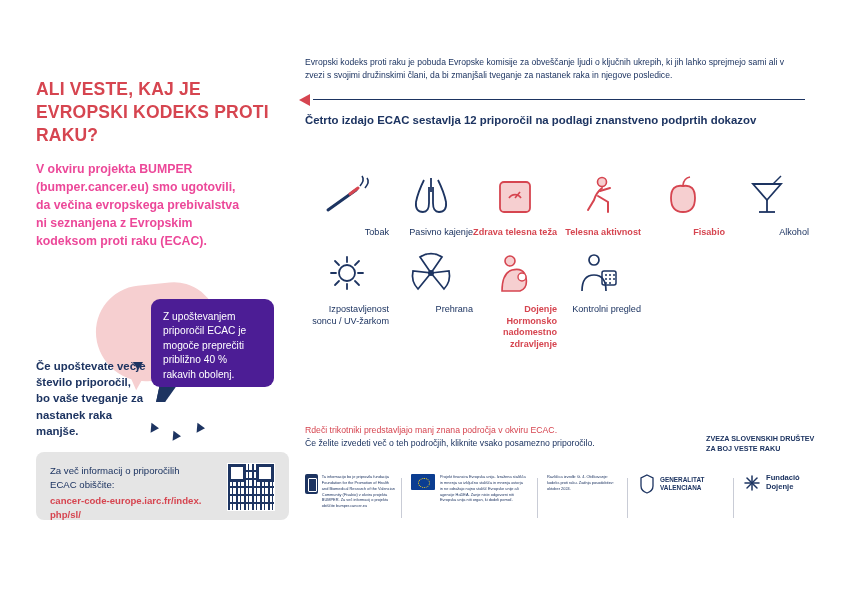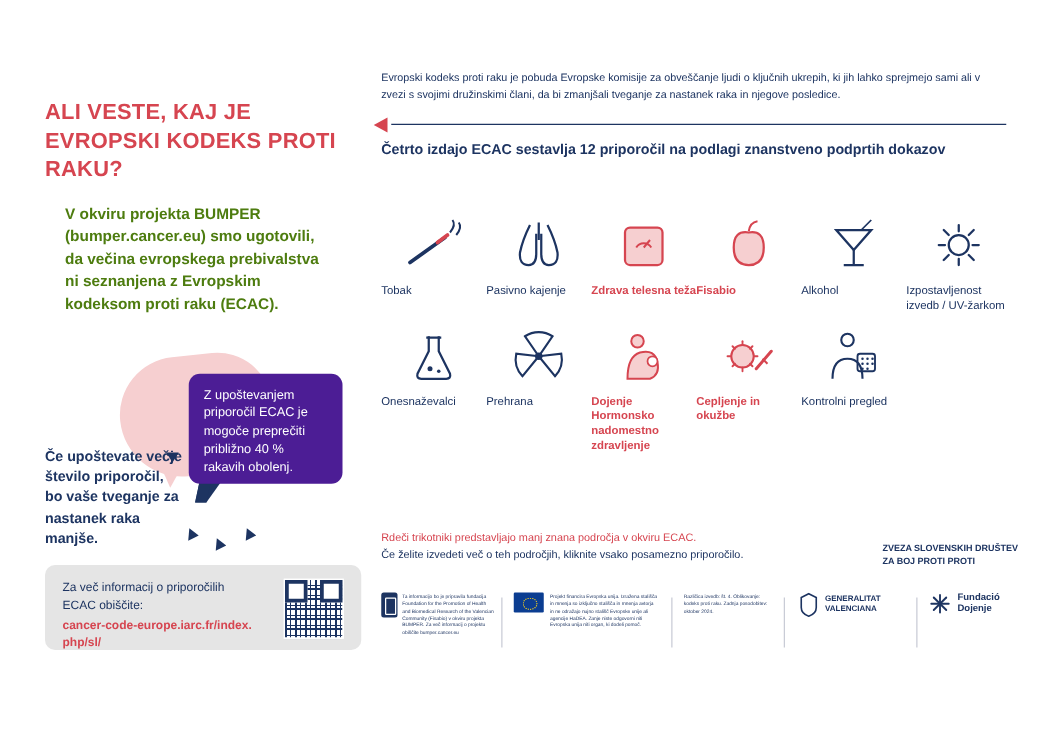--- a/index.html
+++ b/index.html
@@ -33,22 +33,22 @@
     font-weight: bold;
     line-height: 1.32;
     color: #d64550;
     letter-spacing: 0.2px;
     margin: 0 0 14px 0;
   }
   .intro {
     font-size: 12.3px;
     font-weight: bold;
     line-height: 1.46;
-    color: #4d7c0f;
-    margin: 16px;
+    color: #ec4899;
+    margin: 0;
     width: 215px;
   }
 
   
   .blob-wrap {
     position: absolute;
     left: 36px;
     top: 272px;
     width: 265px;
     height: 165px;
@@ -218,21 +218,21 @@
     left: 305px;
     top: 168px;
     width: 505px;
     display: grid;
     grid-template-columns: repeat(6, 84px);
     grid-column-gap: 0px;
     grid-row-gap: 6px;
   }
   .cell {
     width: 84px;
-    text-align: left;
+    text-align: right;
   }
   .cell .art {
     height: 52px;
     display: flex;
     align-items: flex-end;
     justify-content: center;
   }
   .cell .cap {
     font-size: 9.1px;
     line-height: 1.3;
@@ -408,20 +408,31 @@
       <div class="art">
         <svg width="54" height="48" viewBox="0 0 54 48">
           <rect x="12" y="10" width="30" height="30" rx="4" fill="#f6cfd0" stroke="#d64550" stroke-width="1.8"></rect>
           <path d="M21 26 a7 7 0 0 1 12 0" stroke="#d64550" stroke-width="1.6" fill="none"></path>
           <path d="M27 26 l5 -6" stroke="#d64550" stroke-width="1.6" fill="none"></path>
         </svg>
       </div>
       <div class="cap">Zdrava telesna teža</div>
     </div>
 
+    <div class="cell red">
+      <div class="art">
+        <svg width="54" height="48" viewBox="0 0 54 48">
+          <circle cx="30" cy="10" r="4.5" fill="#f6cfd0" stroke="#d64550" stroke-width="1.6"></circle>
+          <path d="M30 16 q-6 5 -8 12 l-6 10" stroke="#d64550" stroke-width="2" fill="none" stroke-linecap="round"></path>
+          <path d="M26 24 l10 6 l0 10" stroke="#d64550" stroke-width="2" fill="none" stroke-linecap="round"></path>
+          <path d="M28 19 l10 -3" stroke="#d64550" stroke-width="2" fill="none" stroke-linecap="round"></path>
+        </svg>
+      </div>
+      <div class="cap">Telesna aktivnost</div>
+    </div>
 
     <div class="cell red">
       <div class="art">
         <svg width="54" height="48" viewBox="0 0 54 48">
           <path d="M27 14 q-12 -2 -12 12 q0 14 12 14 q12 0 12 -14 q0 -14 -12 -12 z" fill="#f6cfd0" stroke="#d64550" stroke-width="1.8"></path>
           <path d="M27 13 q1 -7 7 -8" stroke="#d64550" stroke-width="1.6" fill="none"></path>
         </svg>
       </div>
       <div class="cap">Fisabio</div>
     </div>
@@ -447,34 +458,23 @@
               <path d="M27 35 L27 40"></path>
             <path d="M11 24 L16 24"></path>
               <path d="M38 24 L43 24"></path>
             <path d="M15 12 L19 16"></path>
               <path d="M35 32 L39 36"></path>
             <path d="M39 12 L35 16"></path>
               <path d="M19 32 L15 36"></path>
           </g>
         </svg>
       </div>
-      <div class="cap">Izpostavljenost izvedb / UV-žarkom</div>
-    </div>
-
-    <div class="cell">
-      <div class="art">
-        <svg width="54" height="48" viewBox="0 0 54 48">
-          <path d="M23 8 L23 20 L14 38 q-1 4 3 4 L37 42 q4 0 3 -4 L31 20 L31 8" stroke="#1d3461" stroke-width="1.8" fill="none"></path>
-          <path d="M21 9 L33 9" stroke="#1d3461" stroke-width="1.8"></path>
-          <circle cx="24" cy="34" r="2" fill="#1d3461"></circle>
-          <circle cx="31" cy="36" r="1.4" fill="#1d3461"></circle>
-        </svg>
-      </div>
-      <div class="cap">Onesnaževalci</div>
-    </div>
+      <div class="cap">Izpostavljenost soncu / UV-žarkom</div>
+    </div>
+
 
     <div class="cell">
       <div class="art">
         <svg width="54" height="48" viewBox="0 0 54 48">
           <circle cx="27" cy="24" r="3" fill="#1d3461"></circle>
           <path d="M27 24 L16 8 a20 20 0 0 1 22 0 Z" fill="none" stroke="#1d3461" stroke-width="1.7"></path>
           <path d="M27 24 L14 40 a20 20 0 0 1 -5 -18 Z" fill="none" stroke="#1d3461" stroke-width="1.7"></path>
           <path d="M27 24 L45 22 a20 20 0 0 1 -5 18 Z" fill="none" stroke="#1d3461" stroke-width="1.7"></path>
         </svg>
       </div>
@@ -485,40 +485,20 @@
       <div class="art">
         <svg width="54" height="48" viewBox="0 0 54 48">
           <circle cx="22" cy="12" r="5" fill="#f6cfd0" stroke="#d64550" stroke-width="1.6"></circle>
           <path d="M14 42 q0 -18 10 -21 q12 -3 14 8 q2 10 -6 13 Z" fill="#f6cfd0" stroke="#d64550" stroke-width="1.6"></path>
           <circle cx="34" cy="28" r="4" fill="#fff" stroke="#d64550" stroke-width="1.4"></circle>
         </svg>
       </div>
       <div class="cap">Dojenje Hormonsko nadomestno zdravljenje</div>
     </div>
 
-    <div class="cell red">
-      <div class="art">
-        <svg width="54" height="48" viewBox="0 0 54 48">
-          <circle cx="22" cy="24" r="9" fill="#f6cfd0" stroke="#d64550" stroke-width="1.6"></circle>
-          <g stroke="#d64550" stroke-width="1.5" stroke-linecap="round">
-            <path d="M22 12 L22 15"></path>
-              <path d="M22 33 L22 36"></path>
-            <path d="M10 24 L13 24"></path>
-              <path d="M31 24 L34 24"></path>
-            <path d="M14 16 L16 18"></path>
-              <path d="M28 30 L30 32"></path>
-            <path d="M30 16 L28 18"></path>
-              <path d="M16 30 L14 32"></path>
-          </g>
-          <path d="M33 34 L45 20" stroke="#d64550" stroke-width="2.4" stroke-linecap="round"></path>
-          <path d="M38 26 L42 30" stroke="#d64550" stroke-width="1.6"></path>
-        </svg>
-      </div>
-      <div class="cap">Cepljenje in okužbe</div>
-    </div>
 
     <div class="cell">
       <div class="art">
         <svg width="54" height="48" viewBox="0 0 54 48">
           <circle cx="22" cy="11" r="5" fill="none" stroke="#1d3461" stroke-width="1.7"></circle>
           <path d="M10 42 q0 -16 12 -16 q12 0 12 16" fill="none" stroke="#1d3461" stroke-width="1.7"></path>
           <rect x="30" y="22" width="14" height="14" rx="2" fill="none" stroke="#1d3461" stroke-width="1.5"></rect>
           <g fill="#1d3461">
             <circle cx="34" cy="26" r="1"></circle>
               <circle cx="38" cy="26" r="1"></circle>
@@ -539,21 +519,21 @@
   <div class="bottom-note">
     <div>Rdeči trikotniki predstavljajo manj znana področja v okviru ECAC.</div>
     <div class="line2">Če želite izvedeti več o teh področjih, kliknite vsako posamezno priporočilo.</div>
   </div>
 
   <div class="zsd-logo">
     
   </div>
   <div class="zsd-text">
     <div>ZVEZA SLOVENSKIH DRUŠTEV</div>
-    <div>ZA BOJ PROTI PROTI</div>
+    <div>ZA BOJ VESTE RAKU</div>
   </div>
 
   <div class="footer">
 
     <div class="foot-block" style="left:0px; width:90px;">
       <div style="display:flex; gap:4px; align-items:flex-start;">
         <div class="tiny-logo-box"></div>
         <div class="footer-note-txt">Ta informacijo bo je pripravila fundacija Foundation for the Promotion of Health and Biomedical Research of the Valencian Community (Fisabio) v okviru projekta BUMPER. Za več informacij o projektu obiščite bumper.cancer.eu</div>
       </div>
     </div>

